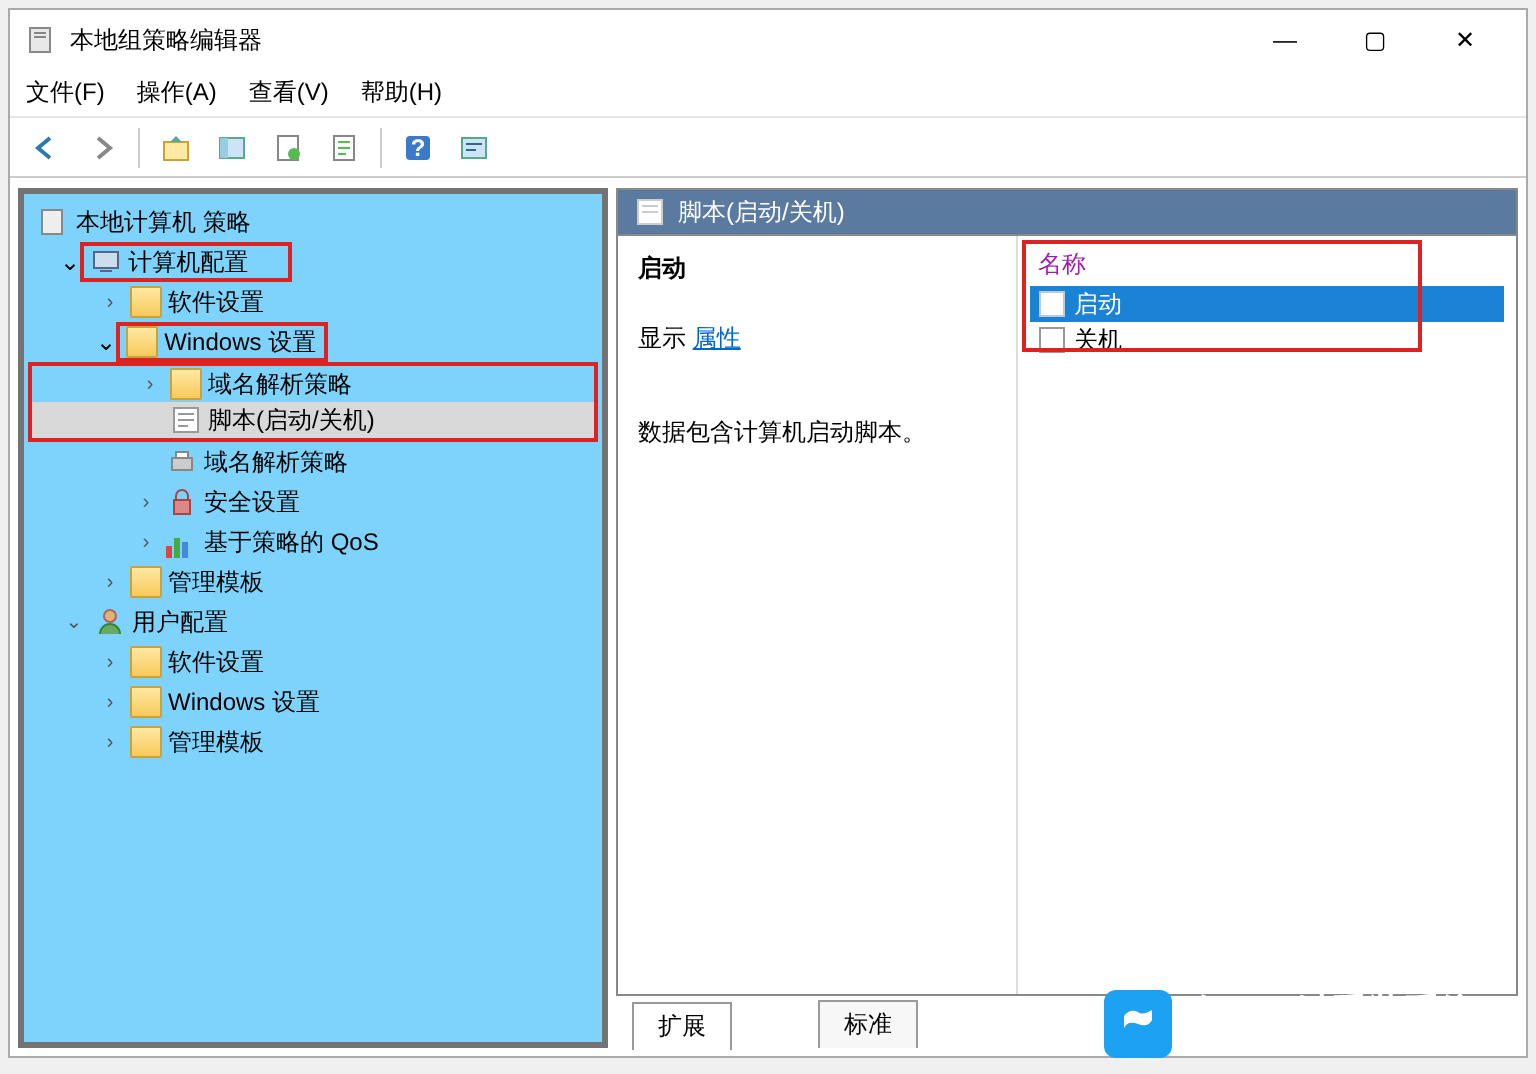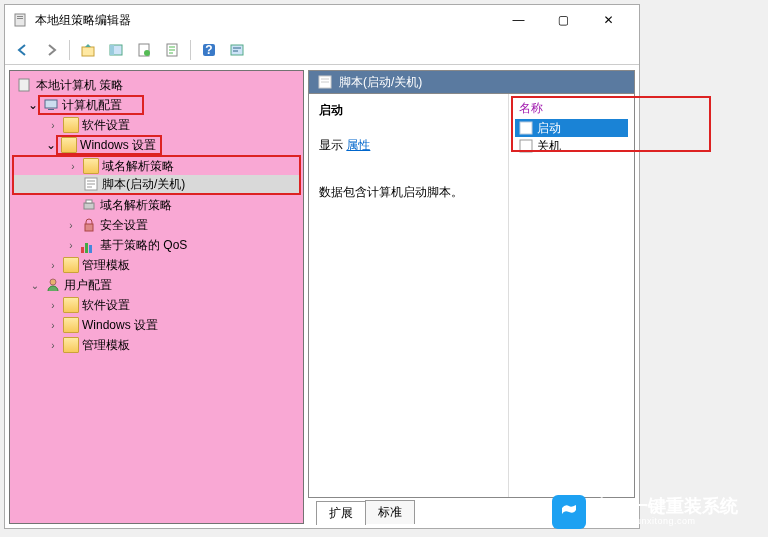--- a/index.html
+++ b/index.html
@@ -1,50 +1,50 @@
 <!DOCTYPE html>
 <html><head>
 <meta charset="utf-8">
 <style>
 * { margin: 0; padding: 0; box-sizing: border-box; font-family: "Microsoft YaHei", sans-serif; font-size: 12px; }
 body { background: #f0f0f0; width: 768px; height: 537px; position: relative; }
-.window { width: 636px; height: 525px; background: #fff; border: 1px solid #aaa; margin: 4px; display: flex; flex-direction: column; }
+.window { width: 760px; height: 525px; background: #fff; border: 1px solid #aaa; margin: 4px; display: flex; flex-direction: column; }
 .titlebar { height: 30px; display: flex; align-items: center; padding: 0 8px; }
 .titlebar .title-icon { width: 16px; height: 16px; margin-right: 6px; }
 .titlebar .title { flex: 1; }
 .titlebar .win-btns { display: flex; }
 .win-btn { width: 45px; height: 28px; display: flex; align-items: center; justify-content: center; cursor: pointer; }
 .menubar { height: 24px; display: flex; align-items: center; padding: 0 8px; gap: 16px; border-bottom: 1px solid #e5e5e5; }
 .menubar span { cursor: pointer; }
 .toolbar { height: 30px; display: flex; align-items: center; padding: 0 6px; gap: 4px; border-bottom: 1px solid #ccc; }
 .tool-btn { width: 24px; height: 24px; display: flex; align-items: center; justify-content: center; cursor: pointer; border: 1px solid transparent; }
 .tool-sep { width: 1px; height: 20px; background: #ccc; margin: 0 2px; }
 .content { flex: 1; display: flex; border-top: 1px solid #fff; }
-.tree-pane { width: 295px; border: 1px solid #737373; margin: 4px 2px 4px 4px; padding: 4px 2px; overflow: hidden; background: #f9a8d4; }
+.tree-pane { width: 295px; border: 3px solid #737373; margin: 4px 2px 4px 4px; padding: 4px 2px; overflow: hidden; background: #7dd3fc; }
 .tree-node { display: flex; align-items: center; height: 20px; padding-left: 2px; white-space: nowrap; cursor: pointer; }
 .tree-node .toggle { width: 14px; text-align: center; color: #555; font-size: 10px; }
 .tree-node .icon { width: 16px; height: 16px; margin: 0 3px; flex-shrink: 0; }
 .tree-node .label { }
 .red-box { border: 2px solid #d22; }
 .right-pane { flex: 1; display: flex; flex-direction: column; margin: 4px 4px 4px 2px; }
 .right-header { background: #5a7aa0; color: #fff; height: 24px; display: flex; align-items: center; padding: 0 8px; border: 1px solid #888; }
 .right-header .icon { width: 16px; height: 16px; margin-right: 6px; }
 .right-body { flex: 1; display: flex; border: 1px solid #888; border-top: none; }
 .detail-left { width: 200px; padding: 8px 10px; border-right: 1px solid #ddd; }
 .detail-left .bold { font-weight: bold; margin-bottom: 18px; }
 .detail-left .show-line { margin-bottom: 30px; }
 .detail-left .link { color: #0066cc; text-decoration: underline; cursor: pointer; }
 .detail-left .desc-t { margin-bottom: 4px; }
 .list-col { flex: 1; padding: 4px 6px; position: relative; }
 .list-header { color: #a21caf; padding: 2px 4px; }
 .list-item { display: flex; align-items: center; height: 18px; padding: 0 4px; cursor: pointer; }
 .list-item .icon { width: 14px; height: 14px; margin-right: 4px; }
 .list-item.selected { background: #1a83d6; color: #fff; }
 .list-box { position: absolute; border: 2px solid #d22; pointer-events: none; }
-.tabs { height: 26px; display: flex; align-items: flex-end; padding-left: 8px; border-top: 1px solid transparent; }
+.tabs { height: 26px; display: flex; align-items: flex-end; padding-left: 8px; border-top: 1px solid transparent; gap: 44px; }
 .tab { padding: 3px 12px; border: 1px solid #999; border-bottom: none; background: #f7f7f7; margin-right: -1px; font-size: 12px; cursor: pointer; }
 .tab.active { background: #fff; position: relative; top: 1px; }
 .watermark { position: absolute; right: 30px; bottom: 8px; display: flex; align-items: center; color: #fff; }
 .watermark .badge { width: 34px; height: 34px; background: #1da1f2; border-radius: 6px; display: flex; align-items: center; justify-content: center; margin-right: 8px; }
 .watermark .text { display: flex; flex-direction: column; line-height: 1.1; }
 .watermark .big { font-size: 18px; font-weight: bold; }
 .watermark .small { font-size: 9px; letter-spacing: 0.5px; }
 .folder-icon { background: linear-gradient(#ffe9a3,#f7c95b); border: 1px solid #caa23a; border-radius: 1px; }
 .bar-icon { display: flex; align-items: flex-end; gap: 1px; }
 .bar-icon span { width: 3px; }
@@ -62,20 +62,26 @@
         <rect x="4" y="6" width="6" height="1" fill="#888"></rect>
       </svg>
     <span class="title">本地组策略编辑器</span>
     <div class="win-btns">
       <div class="win-btn">—</div>
       <div class="win-btn">▢</div>
       <div class="win-btn">✕</div>
     </div>
   </div>
 
+  <div class="menubar">
+    <span>文件(F)</span>
+    <span>操作(A)</span>
+    <span>查看(V)</span>
+    <span>帮助(H)</span>
+  </div>
 
   <div class="toolbar">
     <div class="tool-btn">
         <svg width="16" height="16" viewBox="0 0 16 16">
           <path d="M10 3 L4 8 L10 13" fill="none" stroke="#2a7ab0" stroke-width="2"></path>
         </svg>
       </div>
     <div class="tool-btn">
         <svg width="16" height="16" viewBox="0 0 16 16">
           <path d="M6 3 L12 8 L6 13" fill="none" stroke="#888" stroke-width="2"></path>

